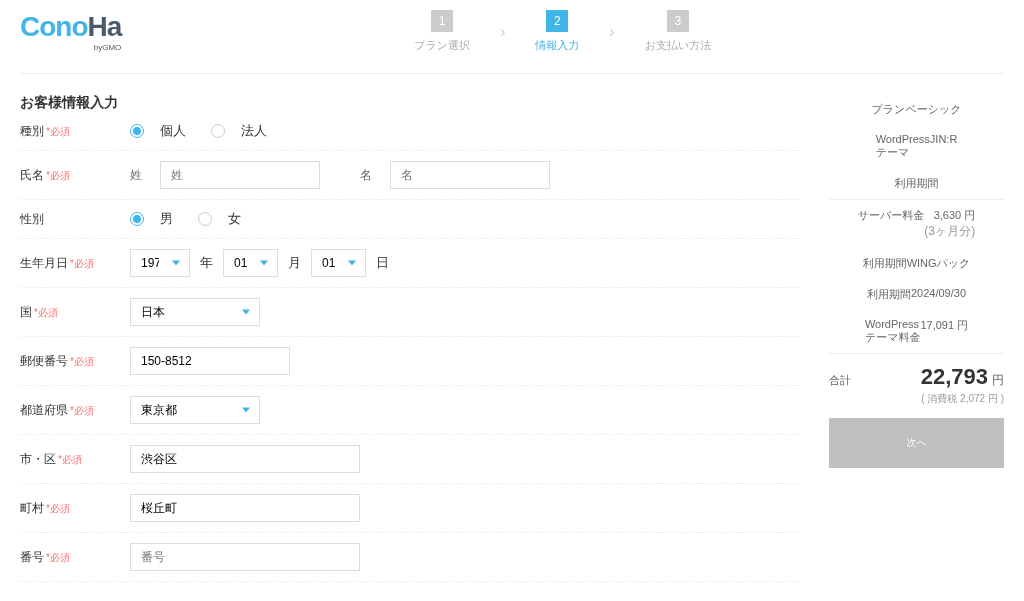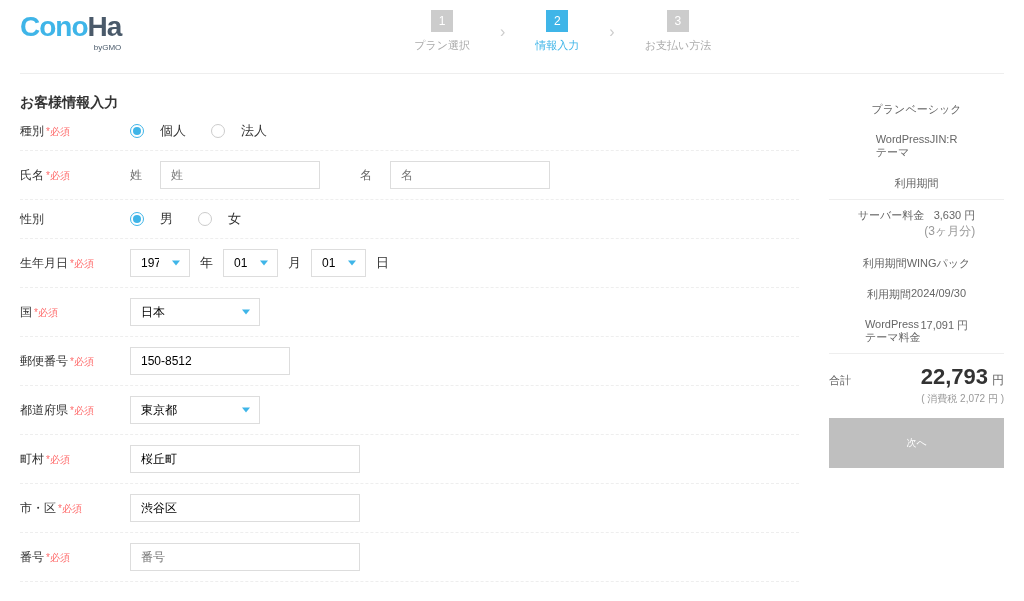--- a/index.html
+++ b/index.html
@@ -156,30 +156,30 @@
     </div>
 
     <div class="form-row">
       <div class="form-label"><span>都道府県</span><span class="req">*必須</span></div>
       <div class="form-content">
           <span class="select-box"><select class="sel-wide"><option>東京都</option></select></span>
         </div>
     </div>
 
     <div class="form-row">
+      <div class="form-label"><span>市・区</span><span class="req">*必須</span></div>
+      <div class="form-content">
+          <input type="text" class="wide" value="渋谷区" style="">
+        </div>
+    </div>
+
+    <div class="form-row">
       <div class="form-label"><span>町村</span><span class="req">*必須</span></div>
       <div class="form-content">
           <input type="text" class="wide" value="桜丘町" style="">
-        </div>
-    </div>
-
-    <div class="form-row">
-      <div class="form-label"><span>市・区</span><span class="req">*必須</span></div>
-      <div class="form-content">
-          <input type="text" class="wide" value="渋谷区" style="">
         </div>
     </div>
 
     <div class="form-row">
       <div class="form-label"><span>番号</span><span class="req">*必須</span></div>
       <div class="form-content">
           <input type="text" class="wide" placeholder="番号" style="">
         </div>
     </div>
 

